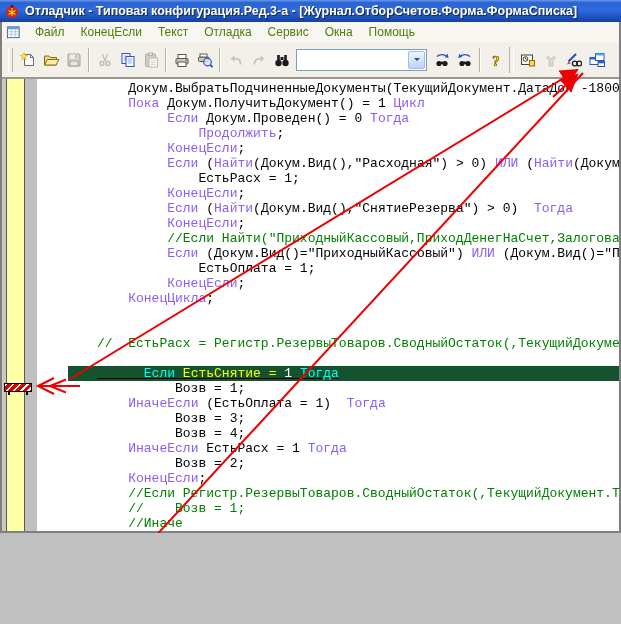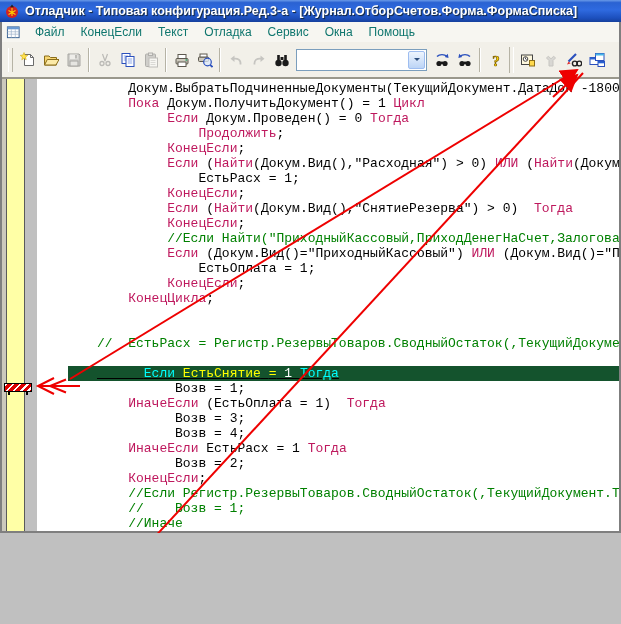--- a/index.html
+++ b/index.html
@@ -12,21 +12,21 @@
   
   .titlebar{position:absolute;left:0;top:0;right:0;height:22px;
     background:linear-gradient(180deg,#6a9ae8 0%,#2a62d2 12%,#2f6ae0 45%,#1c4fbd 82%,#16409c 100%);
     display:flex;align-items:center;padding-left:4px;color:#fff;font-weight:bold;font-size:12.5px;
     text-shadow:1px 1px 1px #123; z-index:20;}
   .titlebar .ticon16{width:16px;height:16px;margin-right:5px;flex:none;}
   
   .menubar{position:absolute;left:2px;right:2px;top:22px;height:20px;background:#f7f6f1;
     border-bottom:1px solid #d9d6c9;display:flex;align-items:center;z-index:10;}
   .menubar .doc16{width:15px;height:15px;margin:0 6px 0 4px;flex:none;}
-  .menu-item{padding:2px 8px;color:#0f766e;cursor:default;}
+  .menu-item{padding:2px 8px;color:#4d7c0f;cursor:default;}
   
   .toolbar{position:absolute;left:2px;right:2px;top:42px;height:35px;background:#f2f0e9;
     border-bottom:1px solid #9a988c;display:flex;align-items:center;padding-left:3px;z-index:10;}
   .grip{width:3px;height:24px;border-left:1px solid #fff;border-right:1px solid #b6b3a5;margin:0 3px;}
   .tbtn{width:23px;height:22px;display:flex;align-items:center;justify-content:center;flex:none;}
   .tbtn svg{width:16px;height:16px;}
   .tbtn.disabled{filter:grayscale(1) opacity(.42);}
   .tsep{width:0;height:24px;border-left:1px solid #b6b3a5;border-right:1px solid #fff;margin:0 3px;}
   .tsep2{width:3px;height:26px;border-left:1px solid #b6b3a5;border-right:1px solid #fff;margin:0 2px;}
   .combo{width:126px;height:20px;background:#fff;border:1px solid #7b9ebd;display:flex;align-items:center;
@@ -40,21 +40,21 @@
     border-top:1px solid #9a988c;overflow:hidden;}
   .strip-g1{position:absolute;left:0;top:0;bottom:0;width:4px;background:#cbc8bd;}
   .strip-b1{position:absolute;left:4px;top:0;bottom:0;width:1px;background:#5a5a5a;}
   .strip-yellow{position:absolute;left:5px;top:0;bottom:0;width:17px;background:#ffffa6;}
   .strip-b2{position:absolute;left:22px;top:0;bottom:0;width:1px;background:#5a5a5a;}
   .strip-g2{position:absolute;left:23px;top:0;bottom:0;width:12px;background:#c0c0c0;}
   .code{position:absolute;left:35px;top:0;right:0;bottom:0;overflow:hidden;padding-top:2px;
     font-family:"Liberation Mono",monospace;font-size:13px;line-height:15px;}
   .codeline{height:15px;white-space:pre;padding-left:60px;}
   .codeline.hl{background:#14532d;margin-left:31px;padding-left:29px;text-decoration:underline;}
-  .c-p{color:#000;} .c-kw{color:#be185d;} .c-id{color:#000000;} .c-com{color:#008000;}
+  .c-p{color:#000;} .c-kw{color:#8b5cf6;} .c-id{color:#000000;} .c-com{color:#008000;}
   .c-hp{color:#ffffff;} .c-hkw{color:#00ffff;} .c-hid{color:#ffff00;}
   
   .barrier{position:absolute;left:2px;top:304px;width:26px;height:7px;
     background:repeating-linear-gradient(135deg,#ffffff 0 2px,#dd0000 2px 5px);
     border:1px solid #000;z-index:5;}
   .barrier .leg{position:absolute;top:7px;width:2px;height:4px;background:#000;}
   .barrier .leg.l{left:3px;} .barrier .leg.r{right:3px;}
   
   .hscroll{position:absolute;left:2px;right:2px;top:578px;height:20px;background:#f0f4fb;
     border-top:1px solid #d8d8d8;}

